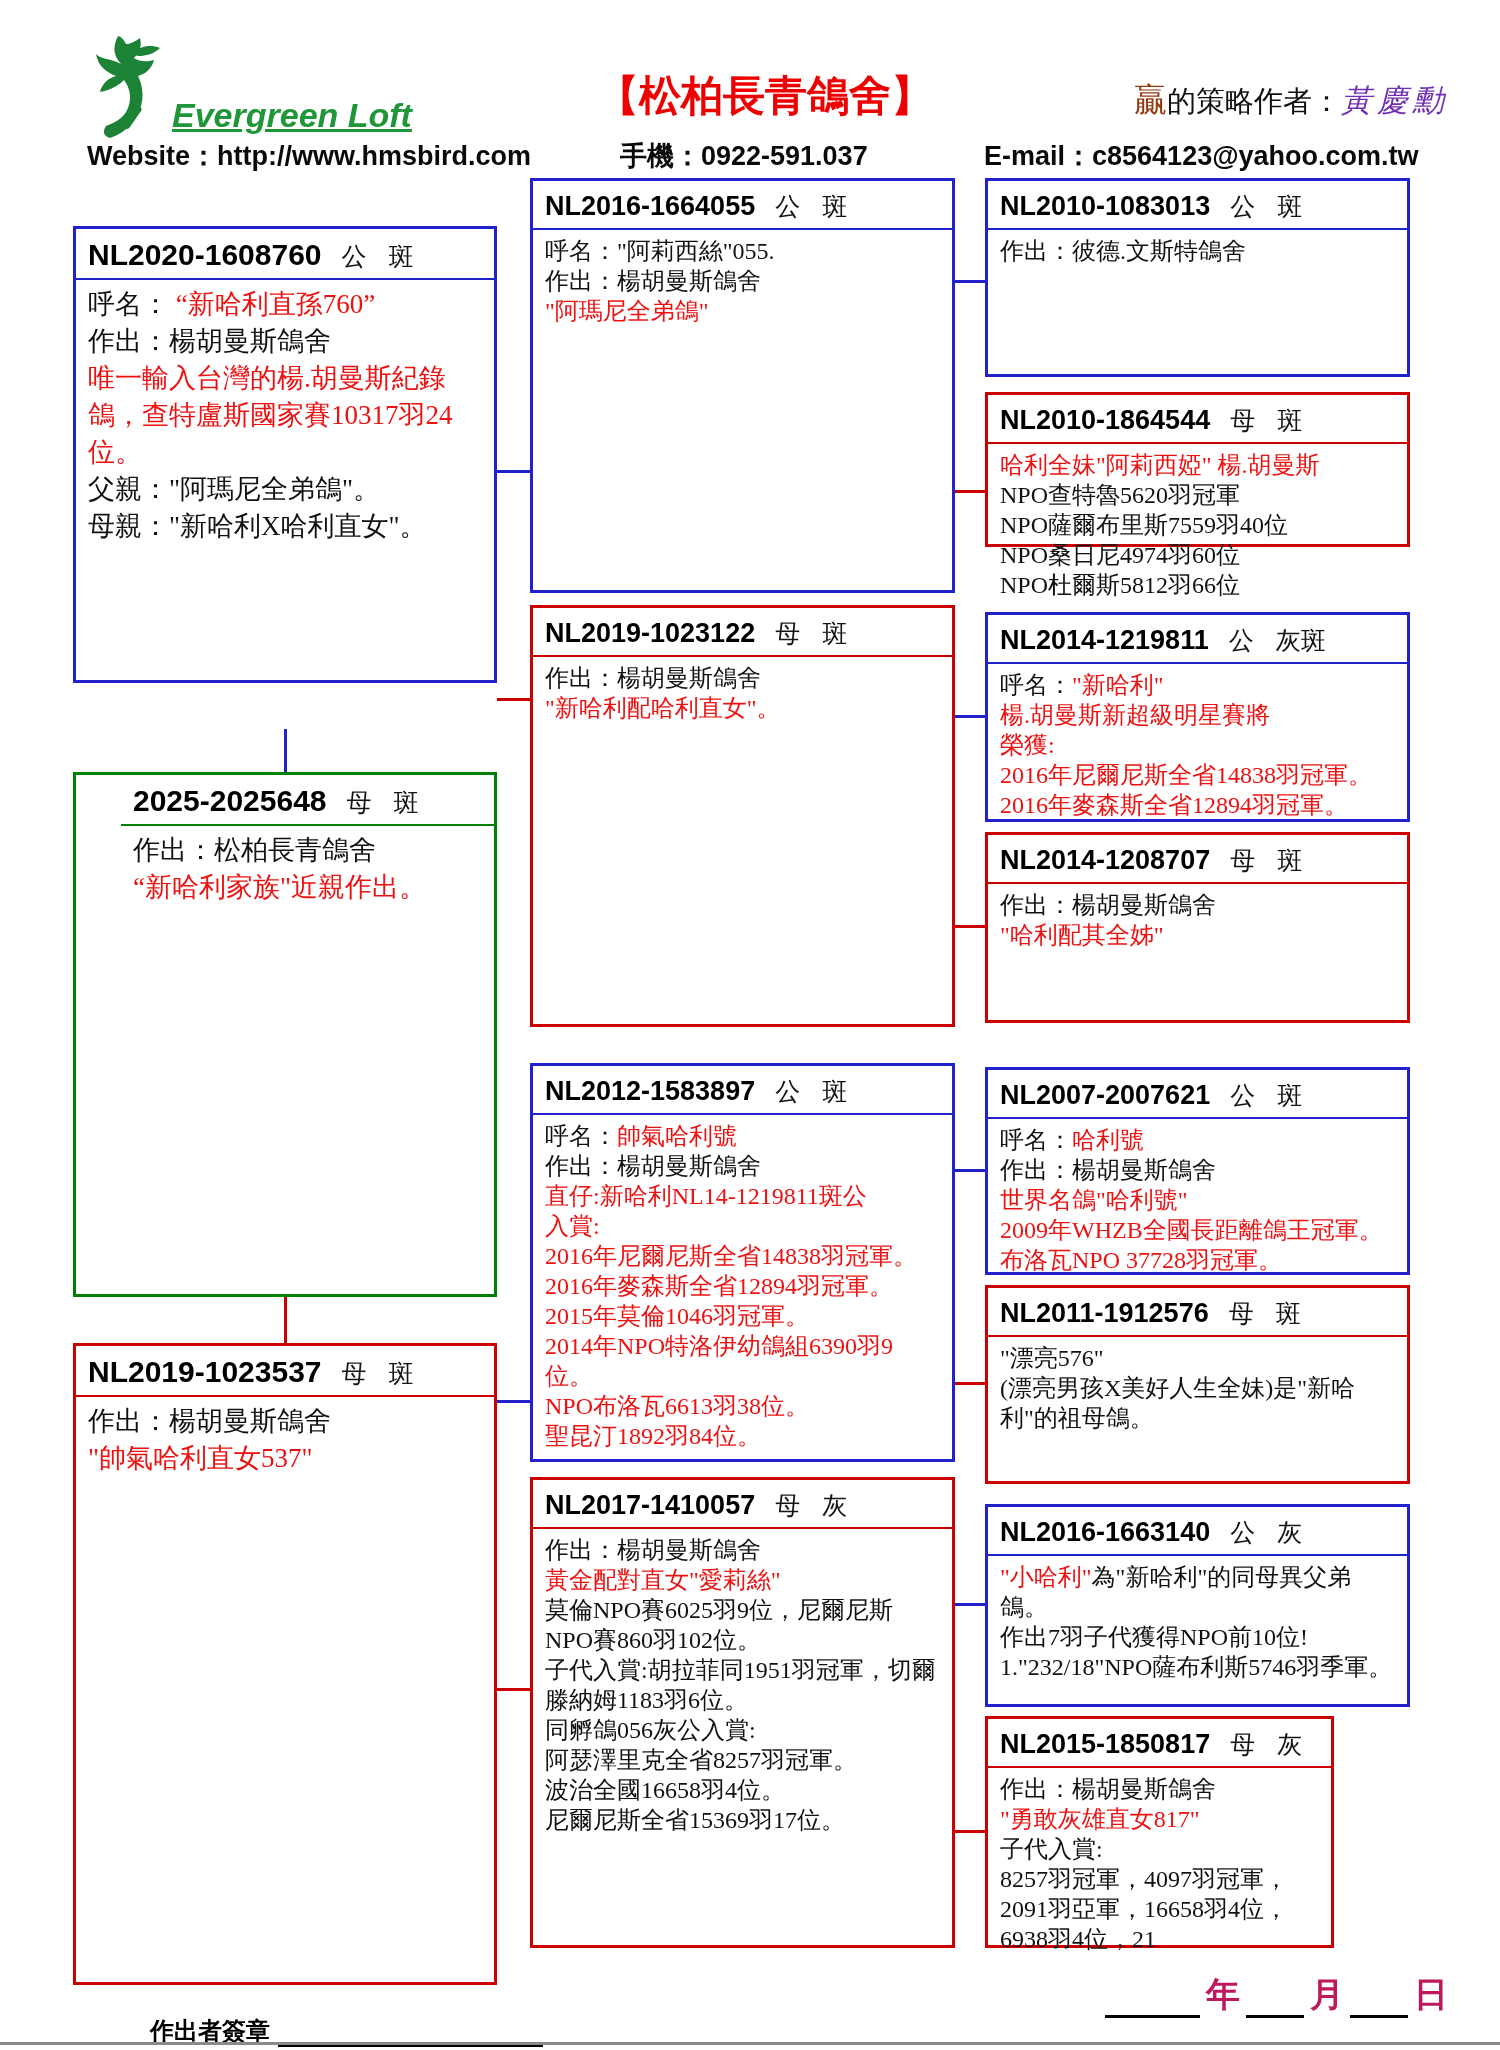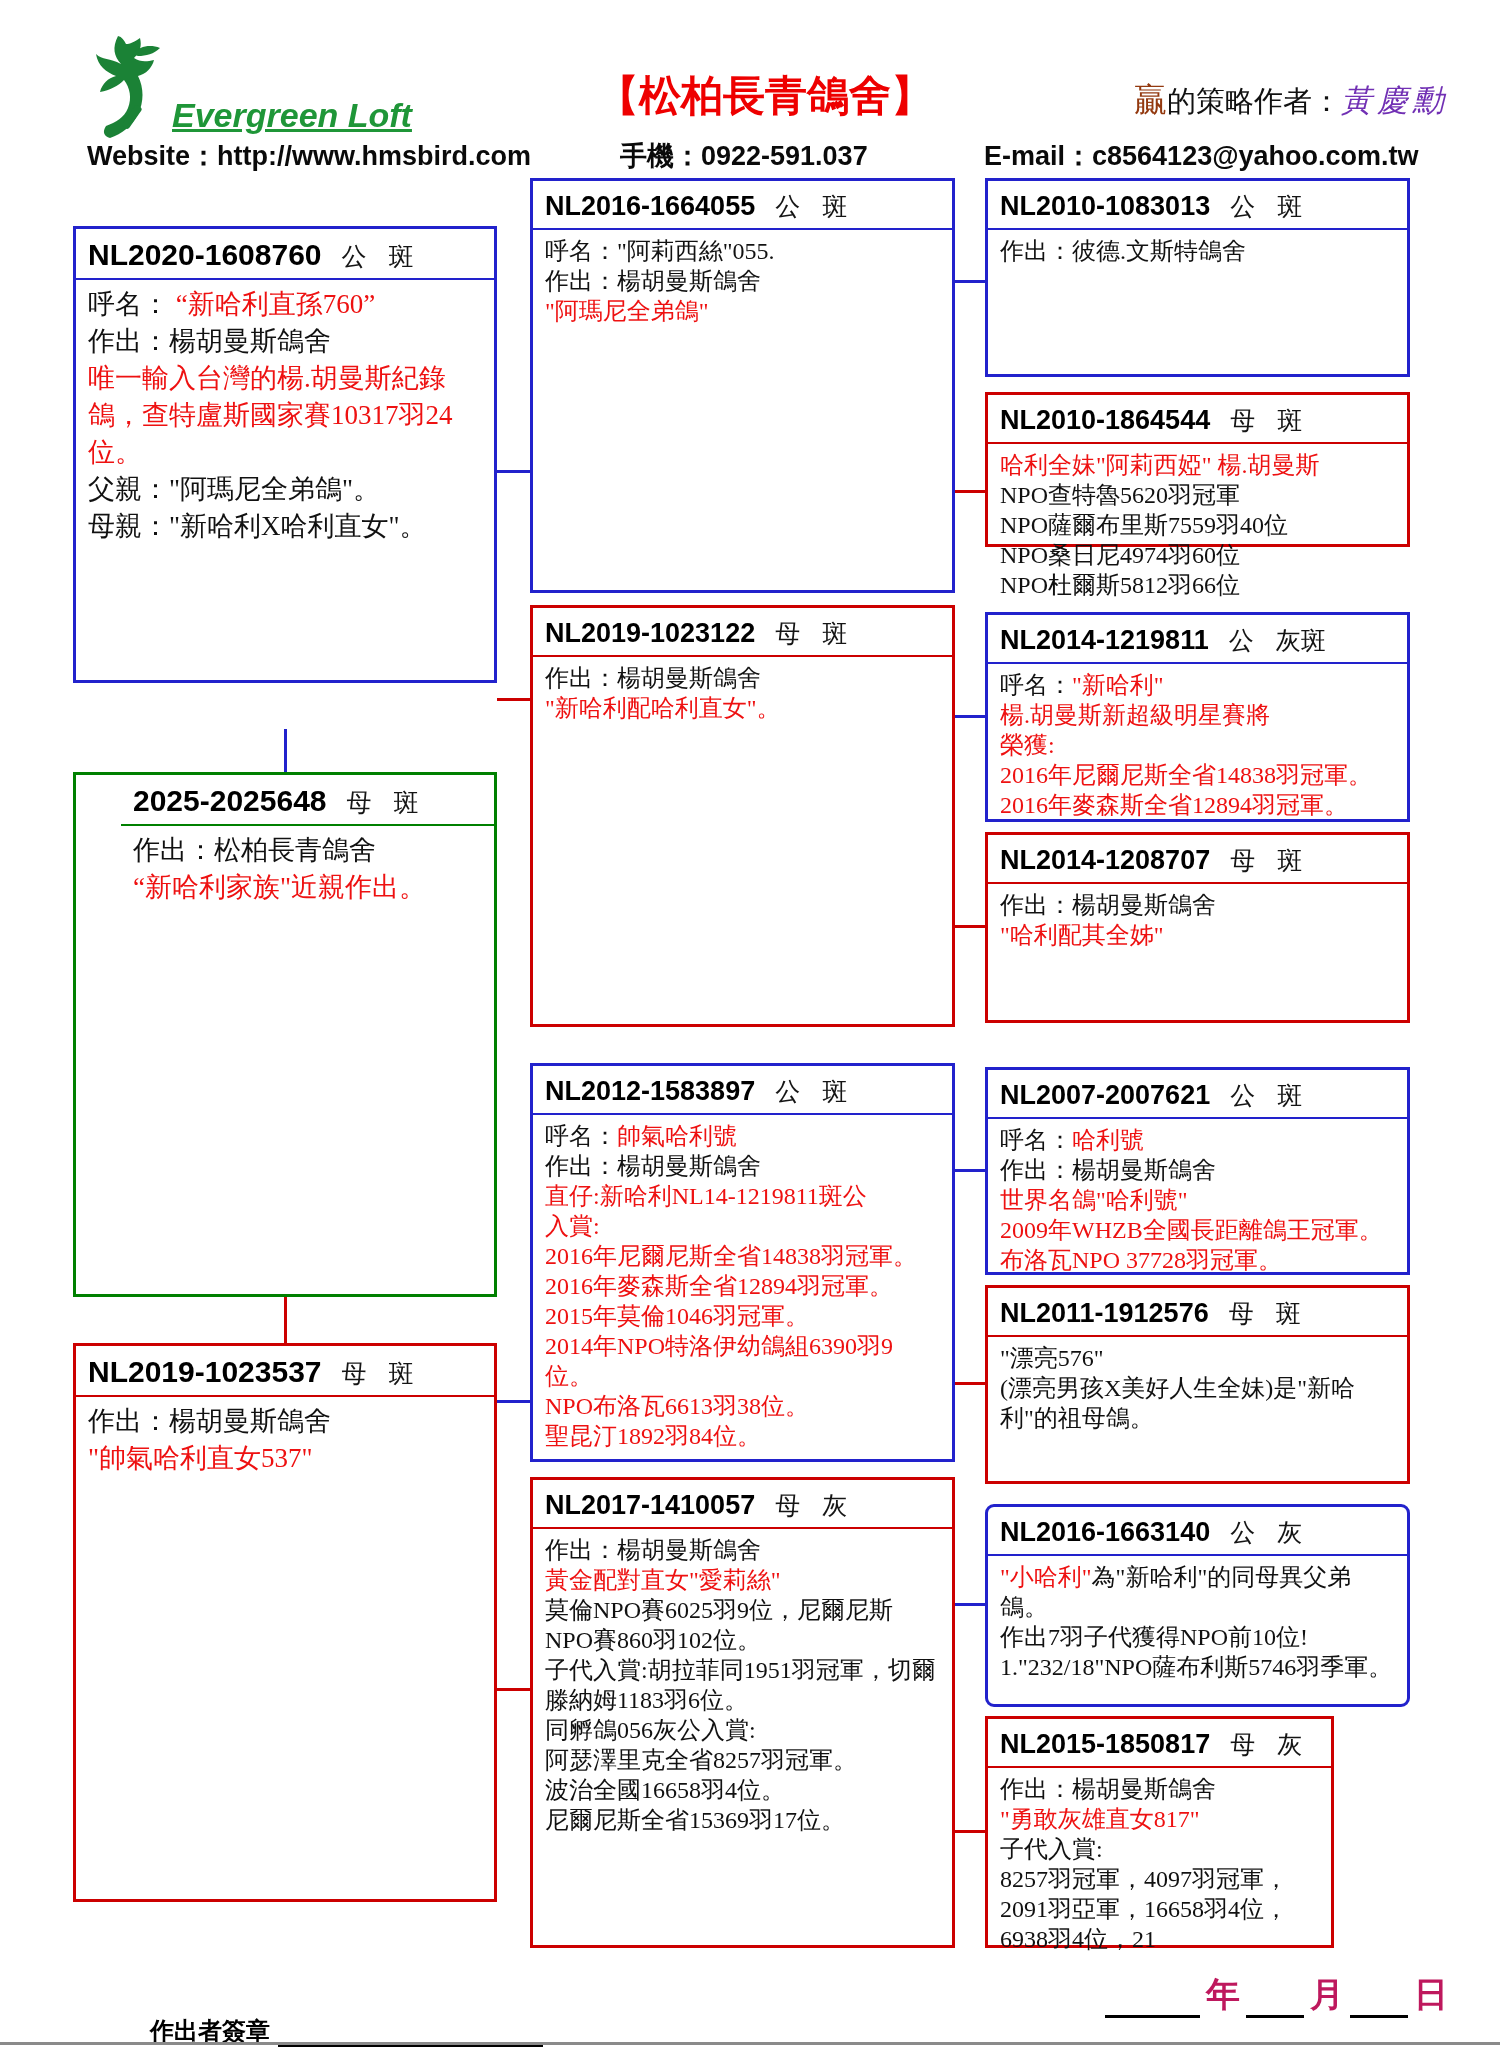--- a/index.html
+++ b/index.html
@@ -110,21 +110,21 @@
           <div class="line"><span class="seg-k">母親："新哈利X哈利直女"。</span></div>
         </div>
       </div>
       <div class="box b-green col-l" style="left: 73px; top: 772px; width: 424px; height: 525px; padding-left: 45px;">
         <div class="box-title"><span class="ring">2025-2025648</span><span class="sexp">母</span><span class="plum">斑</span></div>
         <div class="box-body">
           <div class="line"><span class="seg-k">作出：松柏長青鴿舍</span></div>
           <div class="line"><span class="seg-r"> “新哈利家族"近親作出。</span></div>
         </div>
       </div>
-      <div class="box b-red col-l" style="left: 73px; top: 1343px; width: 424px; height: 559px;">
+      <div class="box b-red col-l" style="left: 73px; top: 1343px; width: 424px; height: 642px;">
         <div class="box-title"><span class="ring">NL2019-1023537</span><span class="sexp">母</span><span class="plum">斑</span></div>
         <div class="box-body">
           <div class="line"><span class="seg-k">作出：楊胡曼斯鴿舍</span></div>
           <div class="line"><span class="seg-r">"帥氣哈利直女537"</span></div>
         </div>
       </div>
       <div class="box b-blue col-mr" style="left: 530px; top: 178px; width: 425px; height: 415px;">
         <div class="box-title"><span class="ring">NL2016-1664055</span><span class="sexp">公</span><span class="plum">斑</span></div>
         <div class="box-body">
           <div class="line"><span class="seg-k">呼名："阿莉西絲"055.</span></div>
@@ -210,21 +210,21 @@
           <div class="line"><span class="seg-r">布洛瓦NPO 37728羽冠軍。</span></div>
         </div>
       </div>
       <div class="box b-red col-mr" style="left: 985px; top: 1285px; width: 425px; height: 199px;">
         <div class="box-title"><span class="ring">NL2011-1912576</span><span class="sexp">母</span><span class="plum">斑</span></div>
         <div class="box-body">
           <div class="line"><span class="seg-k">"漂亮576"</span></div>
           <div class="line"><span class="seg-k">(漂亮男孩X美好人生全妹)是"新哈利"的祖母鴿。</span></div>
         </div>
       </div>
-      <div class="box b-blue col-mr" style="left: 985px; top: 1504px; width: 425px; height: 203px; border-radius: 9px;">
+      <div class="box b-blue col-mr" style="left: 985px; top: 1504px; width: 425px; height: 203px;">
         <div class="box-title"><span class="ring">NL2016-1663140</span><span class="sexp">公</span><span class="plum">灰</span></div>
         <div class="box-body">
           <div class="line"><span class="seg-r">"小哈利"</span><span class="seg-k">為"新哈利"的同母異父弟鴿。</span></div>
           <div class="line"><span class="seg-k">作出7羽子代獲得NPO前10位!</span></div>
           <div class="line"><span class="seg-k">1."232/18"NPO薩布利斯5746羽季軍。</span></div>
         </div>
       </div>
       <div class="box b-red col-mr" style="left: 985px; top: 1716px; width: 349px; height: 232px;">
         <div class="box-title"><span class="ring">NL2015-1850817</span><span class="sexp">母</span><span class="plum">灰</span></div>
         <div class="box-body">

